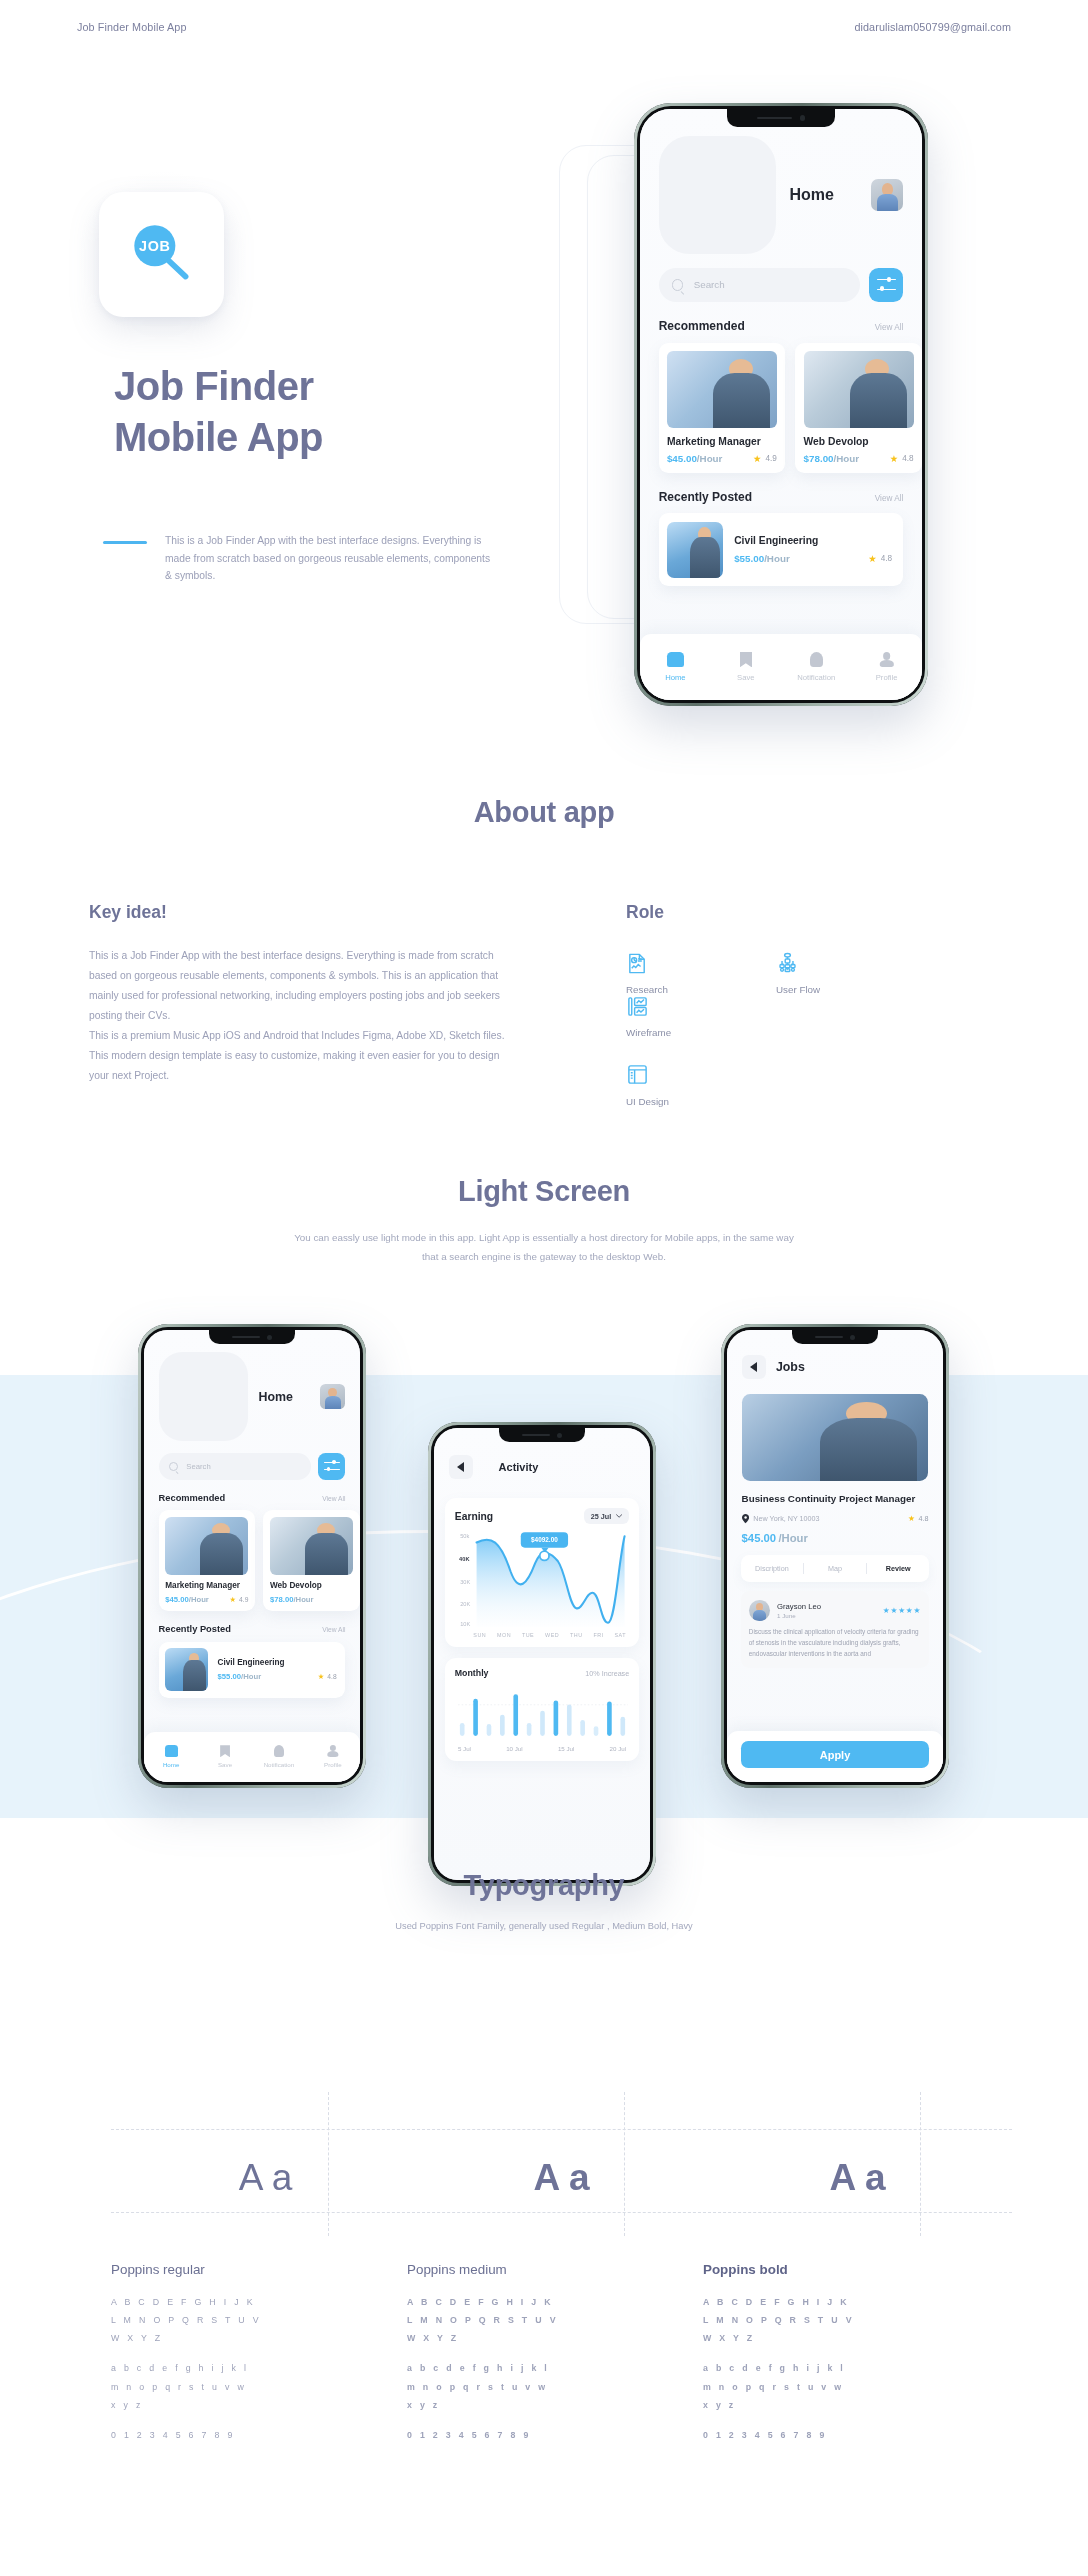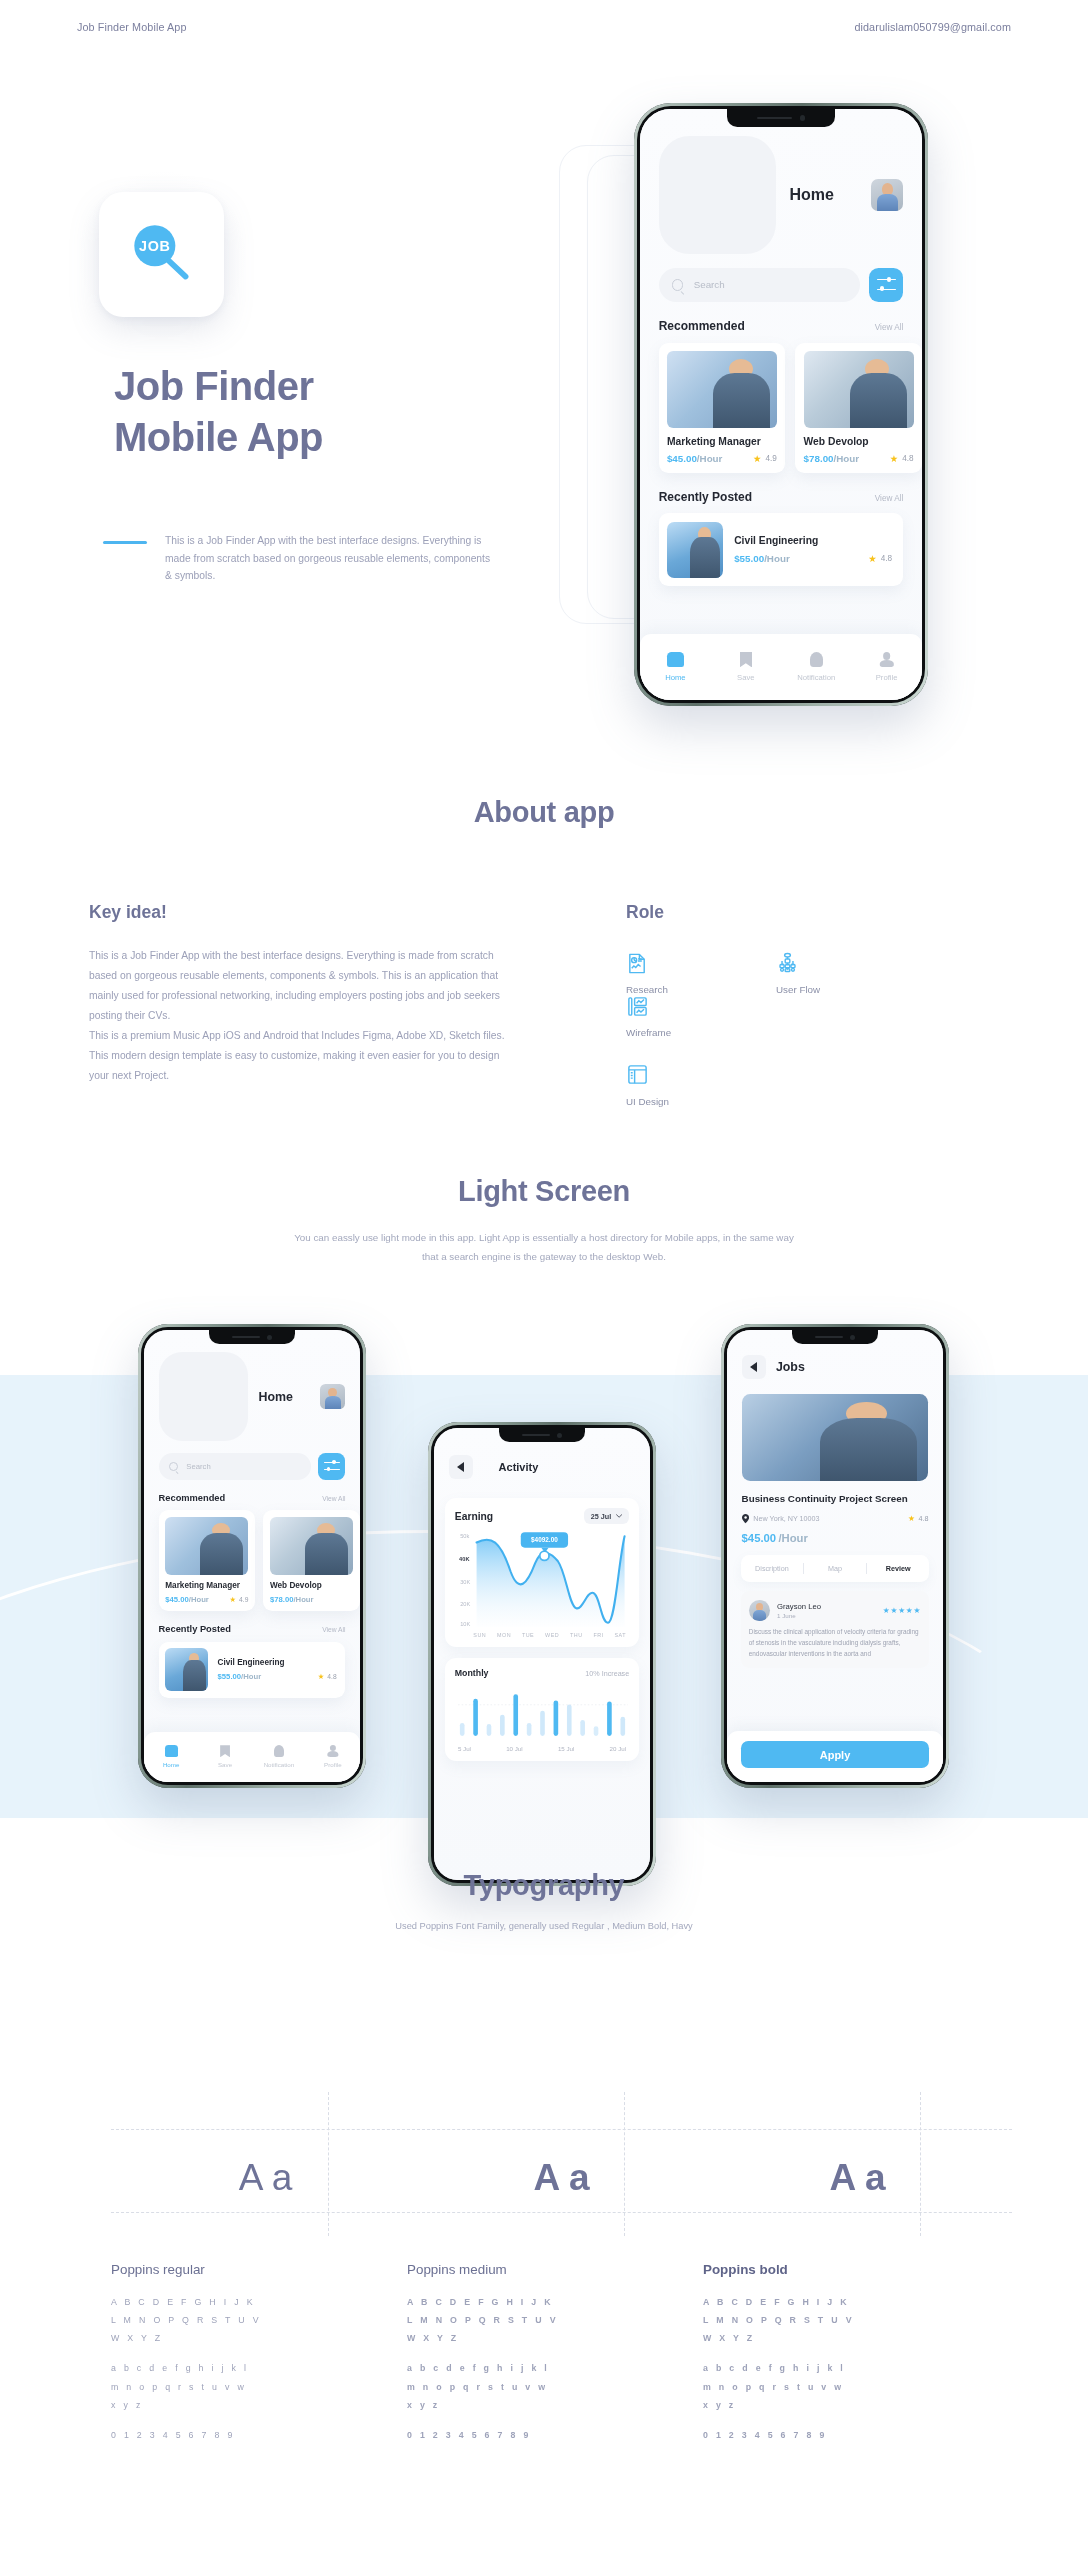--- a/index.html
+++ b/index.html
@@ -534,21 +534,21 @@
           <span class="cam"></span>
       </div>
       <div class="app">
         <div class="app-head" style="padding:25px 14.4px 0 14.4px;">
           <div class="back-btn" style="width:24px;height:24px;">
             <span class="back-tri" style="border-width:5.7px 7.2px 5.7px 0;border-color:transparent #262a33 transparent transparent;"></span>
           </div>
           <div class="sec-title" style="font-size:12.4px;margin-left:10.3px;">Jobs</div>
         </div>
         <div class="thumb meet" style="margin:14.4px 14.4px 0 14.4px;height:87px;border-radius:8.2px;"></div>
-        <div class="job-name" style="font-size:9.8px;line-height:1.45;margin:11.3px 14.4px 0 14.4px;">Business Continuity Project Screen</div>
+        <div class="job-name" style="font-size:9.8px;line-height:1.45;margin:11.3px 14.4px 0 14.4px;">Business Continuity Project Manager</div>
         <div style="display:flex;align-items:center;margin:8.2px 14.4px 0 14.4px;">
           <svg width="7.2" height="9.3" viewBox="0 0 14 18">
             <path d="M7 0C3.2 0 0 3 0 6.7 0 11.6 7 18 7 18s7-6.4 7-11.3C14 3 10.8 0 7 0z" fill="#2b303b"></path>
             <circle cx="7" cy="6.6" r="2.4" fill="#fff"></circle>
           </svg>
           <span style="font-size:7.2px;color:#a8adbb;margin-left:4.6px;">New York, NY 10003</span>
           <span class="star" style="margin-left:auto;font-size:7.7px;">★</span>
           <span class="rate" style="font-size:7.2px;margin-left:3.6px;">4.8</span>
         </div>
         <div style="margin:8.2px 14.4px 0 14.4px;">

